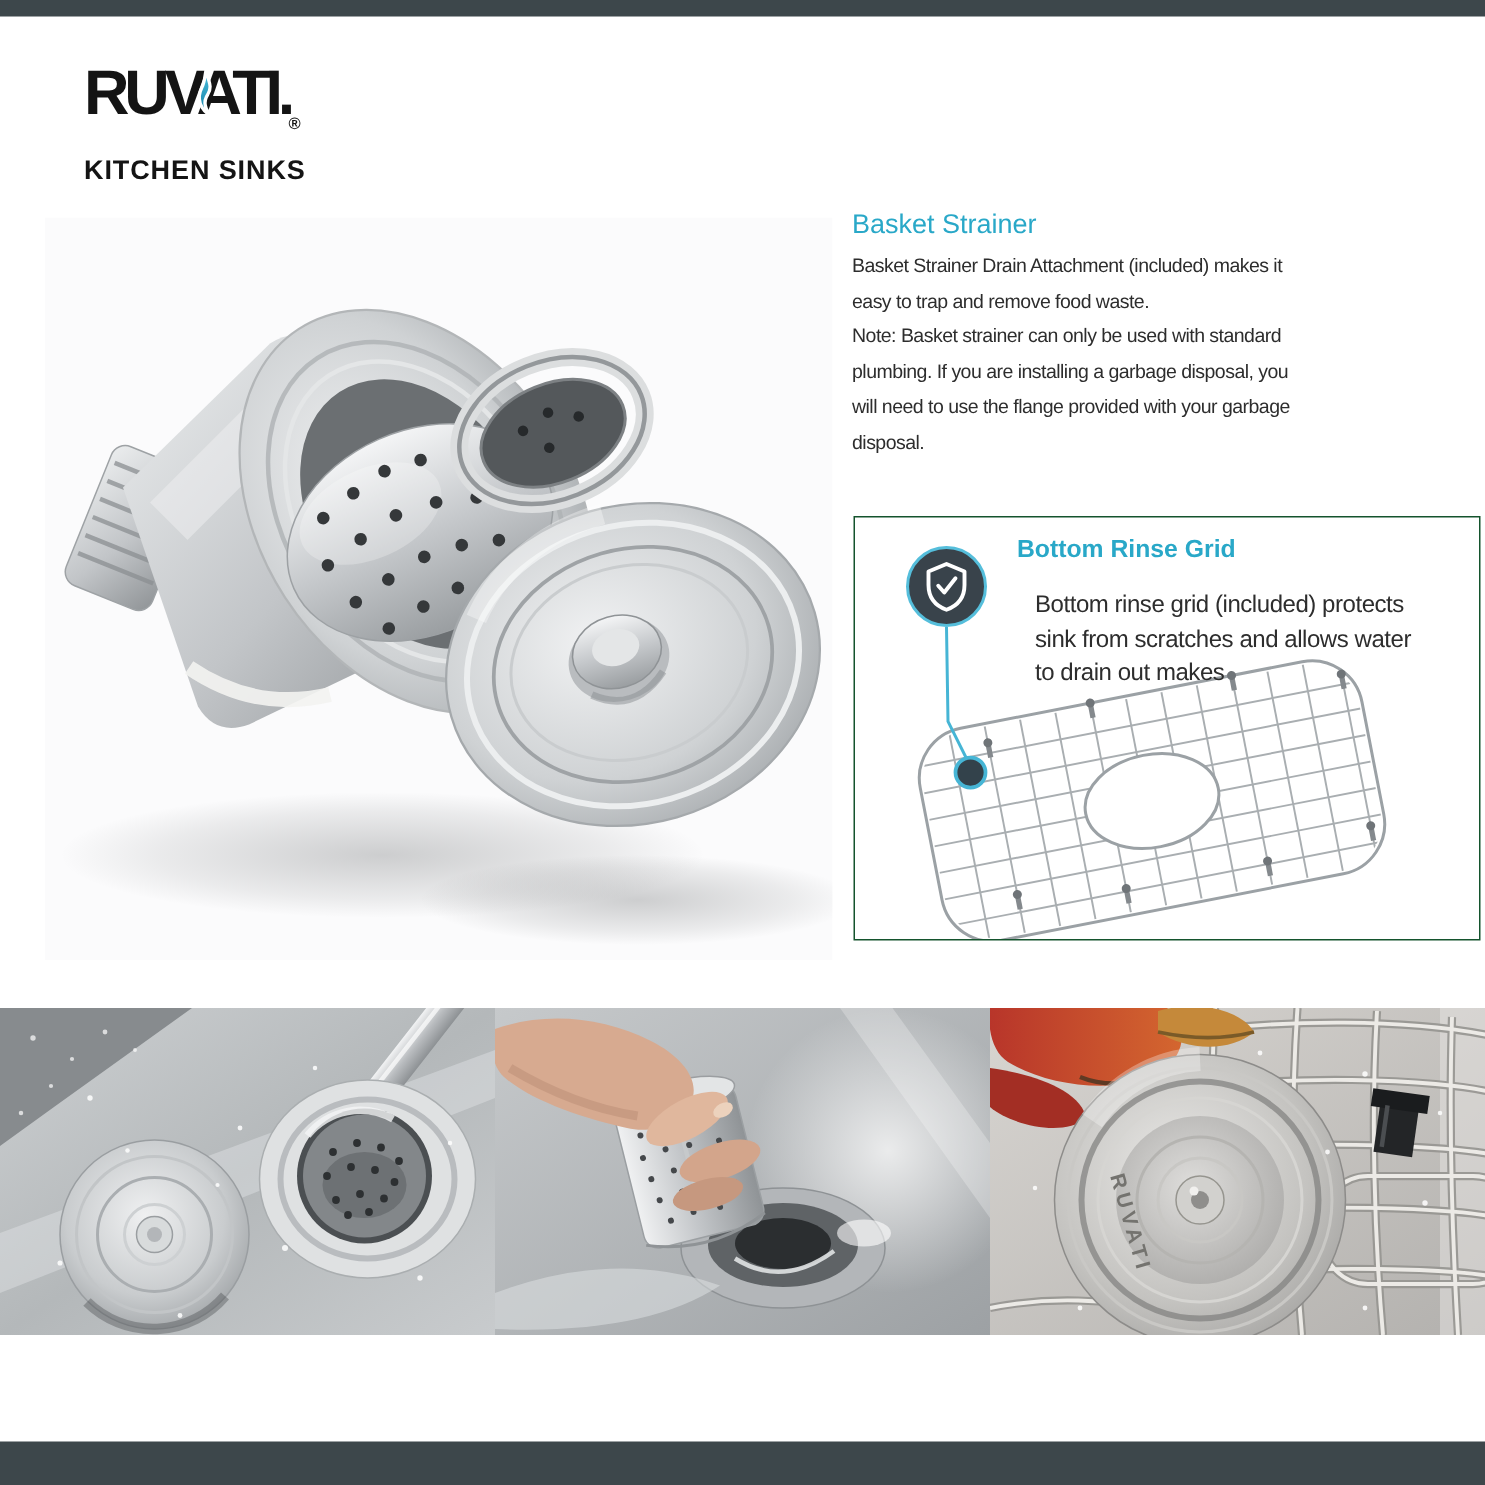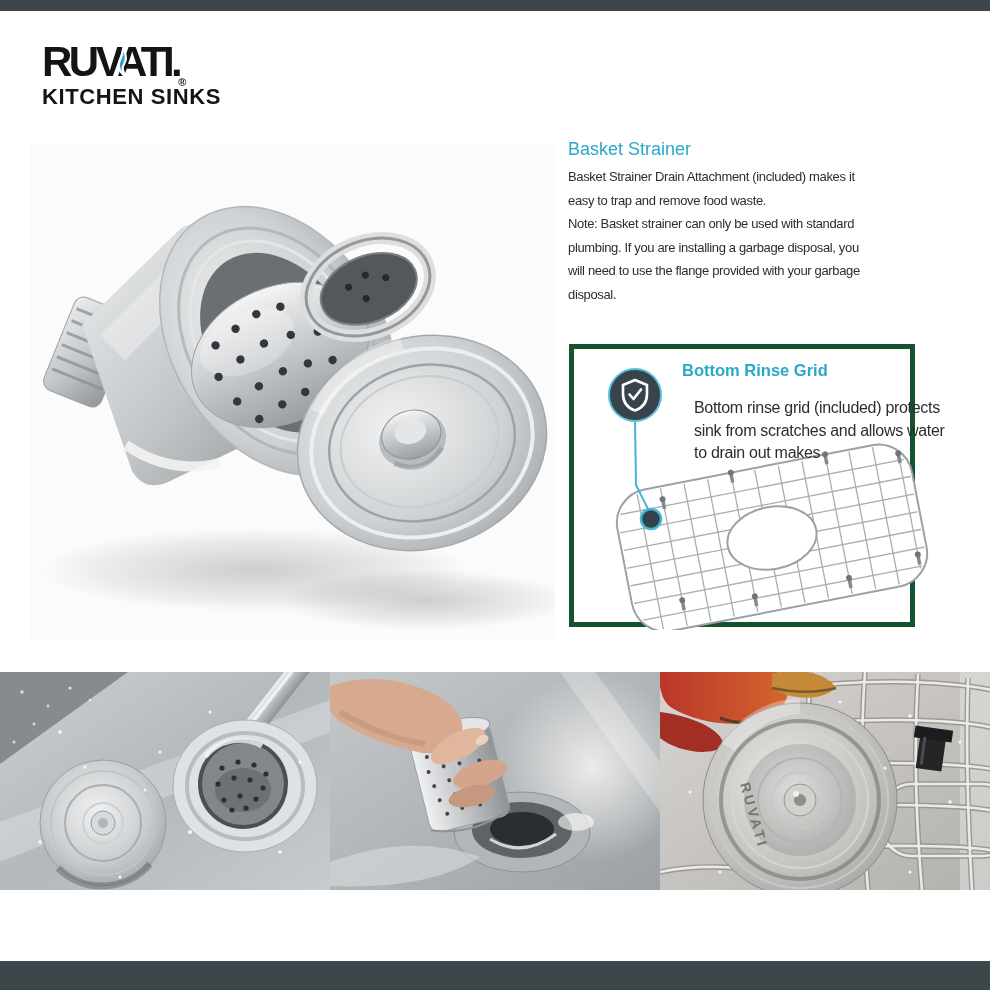--- a/index.html
+++ b/index.html
@@ -5,38 +5,38 @@
   html,body{margin:0;padding:0;background:#ffffff;}
   .canvas{
     position:relative;width:990px;height:990px;background:#ffffff;overflow:hidden;
     font-family:"Liberation Sans", sans-serif;color:#2d2d2d;
   }
   .band{position:absolute;left:0;width:990px;background:#3d474b;}
   .band-top{top:0;height:11px;}
   .band-bottom{top:961px;height:29px;}
 
   
-  .logo{position:absolute;left:42px;top:41px;}
+  .logo{position:absolute;left:56px;top:41px;}
   .logo-word{position:relative;display:inline-block;line-height:1;}
   .logo-text{font-size:42px;font-weight:900;letter-spacing:-3.5px;color:#141414;}
   .logo-reg{font-size:11px;font-weight:700;color:#141414;position:relative;top:10px;left:-1px;}
   .logo-flame{position:absolute;left:74px;top:0px;}
-  .logo-tagline{font-size:22px;font-weight:700;letter-spacing:0.6px;color:#141414;margin-top:1px;}
+  .logo-tagline{font-size:18px;font-weight:700;letter-spacing:0.6px;color:#141414;margin-top:20px;}
 
   
   .product-photo{position:absolute;left:30px;top:145px;width:525px;height:495px;margin:0;}
 
   
   .copy{position:absolute;left:568px;top:139px;width:410px;}
   .copy h2{margin:0 0 5px 0;font-size:18px;font-weight:400;color:#29a8c8;}
   .copy p{margin:0;font-size:13px;line-height:23.5px;color:#2d2d2d;letter-spacing:-0.35px;}
   .copy p span{display:block;white-space:nowrap;}
 
   
-  .info-box{position:absolute;left:569px;top:344px;width:346px;height:283px;background:#ffffff;border:5px solid #14532d;box-sizing:border-box;}
+  .info-box{position:absolute;left:569px;top:344px;width:418px;height:283px;background:#ffffff;border:1px solid #14532d;box-sizing:border-box;}
   .grid-art{position:absolute;left:0;top:0;}
   .badge{position:absolute;left:34px;top:19px;width:54px;height:54px;border-radius:50%;
          background:#39434b;border:2px solid #55bedb;box-sizing:border-box;
          display:flex;align-items:center;justify-content:center;z-index:2;}
   .rg-title{position:absolute;left:108px;top:12px;margin:0;font-size:16.5px;font-weight:700;color:#29a8c8;z-index:2;}
   .rg-desc{position:absolute;left:108px;top:36px;margin:12px;font-size:16px;line-height:22.5px;color:#2d2d2d;letter-spacing:-0.3px;z-index:2;}
   .rg-desc span{display:block;white-space:nowrap;}
 
   
   .gallery{position:absolute;left:0;top:672px;width:990px;height:218px;display:flex;}

